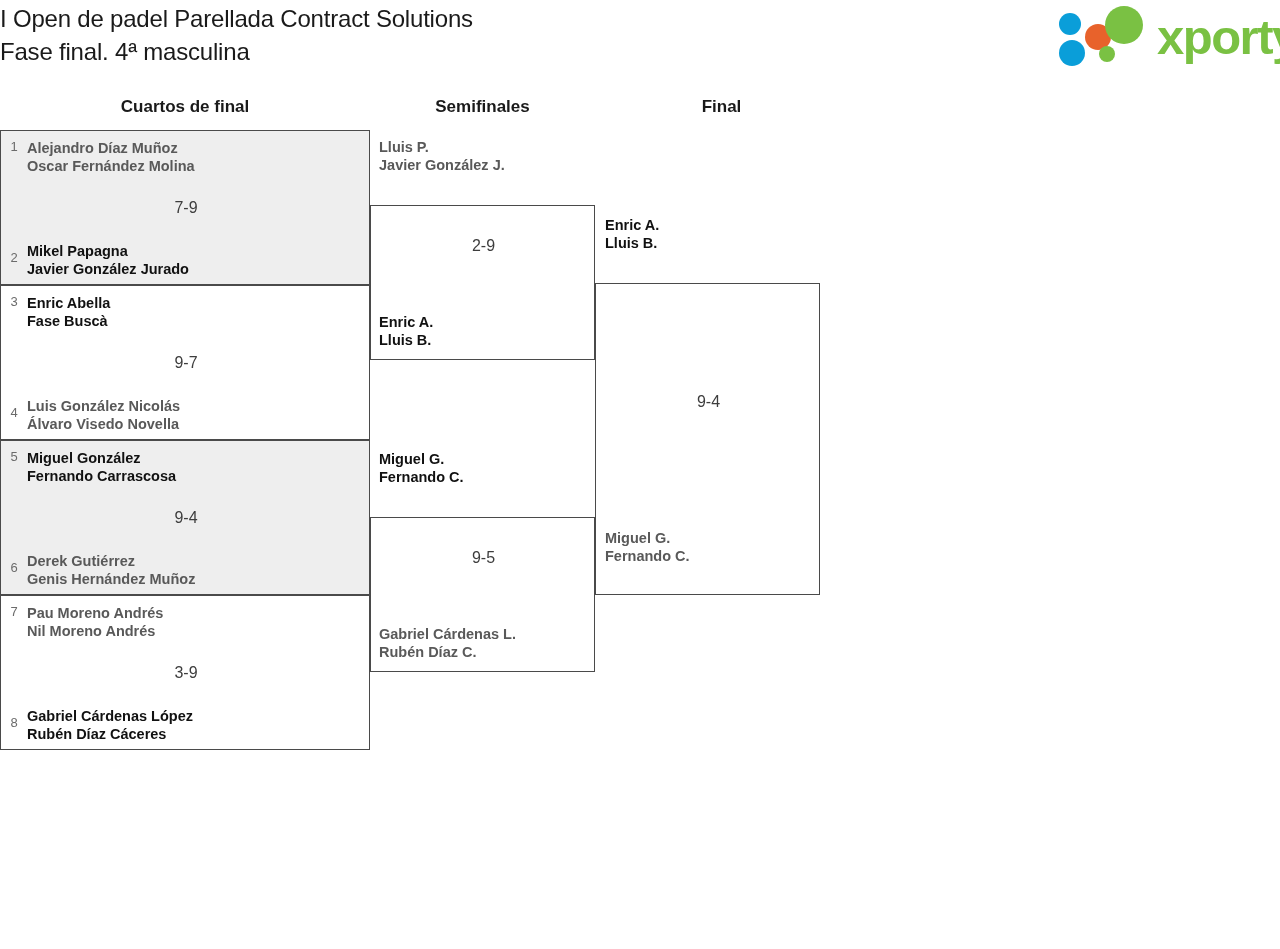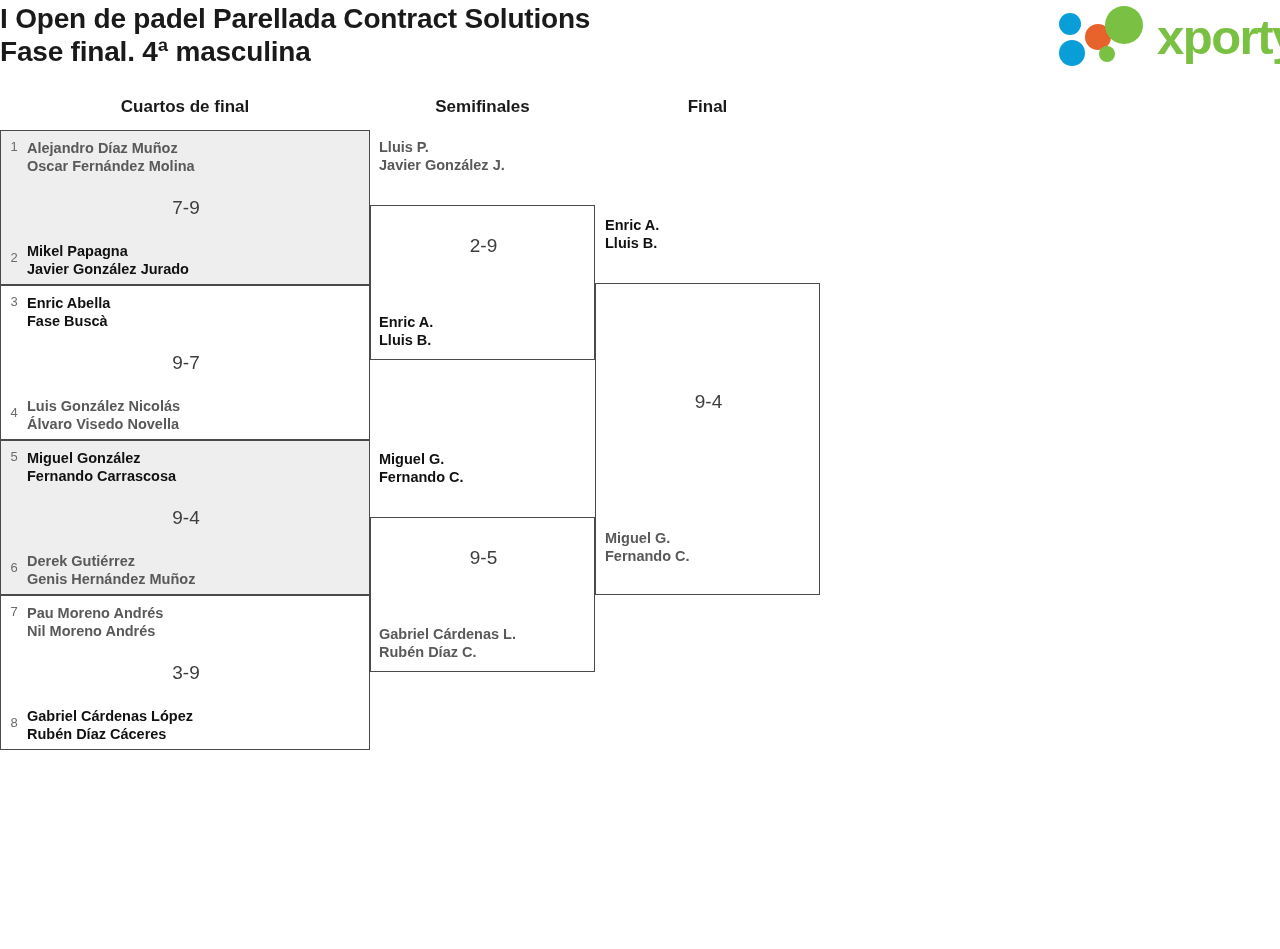--- a/index.html
+++ b/index.html
@@ -14,22 +14,22 @@
 
   
   .header {
     position: absolute;
     left: 0; top: 0;
     width: 1280px; height: 88px;
   }
   .title-block {
     position: absolute;
     left: 0; top: 2px;
-    font-size: 28px;
-    font-weight: 700;
+    font-size: 24px;
+    font-weight: 400;
     color: #1a1a1a;
     line-height: 33px;
     letter-spacing: -0.2px;
   }
   .title-line { display: block; white-space: nowrap; }
 
   
   .logo {
     position: absolute;
     left: 1051px; top: 4px;
@@ -52,21 +52,21 @@
     font-size: 17px;
     font-weight: 700;
     color: #1a1a1a;
     text-align: center;
     top: 96px;
     line-height: 22px;
     white-space: nowrap;
   }
   #head-qf  { left: 0px;   width: 370px; }
   #head-sf  { left: 370px; width: 225px; }
-  #head-fin { left: 595px; width: 225px; }
+  #head-fin { left: 609px; width: 225px; }
 
   
   .bracket {
     position: absolute;
     left: 0; top: 0;
     width: 1280px; height: 949px;
   }
 
   
   .match {
@@ -95,21 +95,21 @@
     width: 14px;
     text-align: center;
     font-size: 13px;
     color: #6b6b6b;
     line-height: 16px;
   }
 
   
   .score {
     position: absolute;
-    font-size: 19px;
+    font-size: 16px;
     color: #3d3d3d;
     text-align: center;
     line-height: 18px;
   }
 
   
   #qf1 { left: 0px; top: 130px;  width: 370px; height: 155px; }
   #qf2 { left: 0px; top: 285px;  width: 370px; height: 155px; }
   #qf3 { left: 0px; top: 440px;  width: 370px; height: 155px; }
   #qf4 { left: 0px; top: 595px;  width: 370px; height: 155px; }

